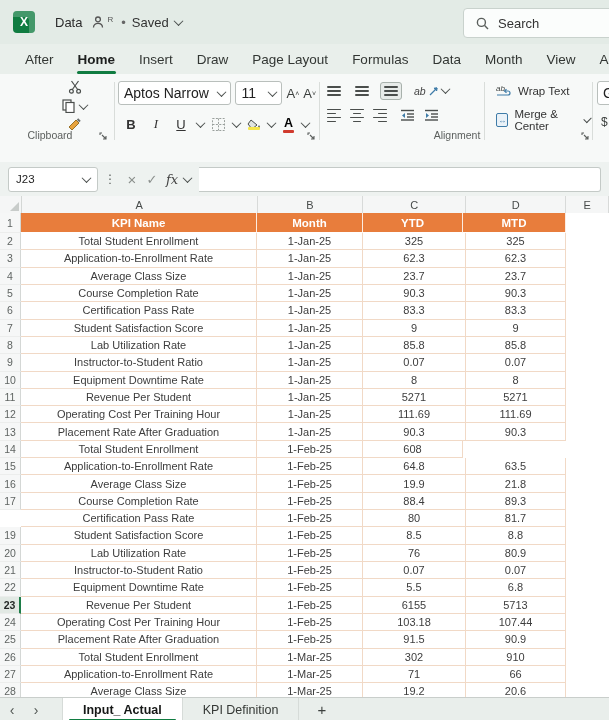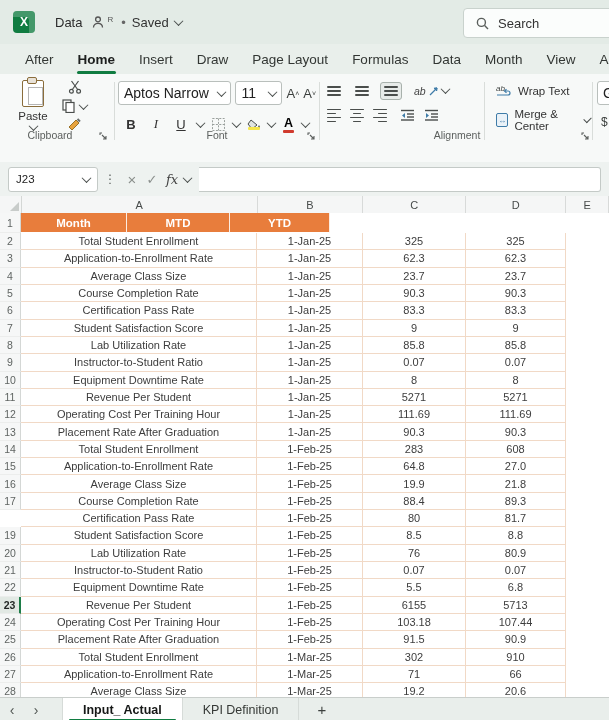--- a/index.html
+++ b/index.html
@@ -142,25 +142,20 @@
       <div class="rtab">Formulas</div>
       <div class="rtab">Data</div>
       <div class="rtab">Month</div>
       <div class="rtab">View</div>
       <div class="rtab">Automate</div>
     </div>
 
   <div class="abs ribbon">
 
     <div class="rgroup" style="left:0;width:113px">
-      <div class="pastebtn">
-        <span class="clip"></span>
-        <span style="margin-top:3px">Paste</span>
-        <span class="chev" style="margin-top:2px"></span>
-      </div>
       <div class="minicol">
         <div class="icbtn">
           <svg width="14" height="14" viewBox="0 0 14 14">
               <line x1="3.5" y1="1" x2="10" y2="10" stroke="#4a4e4c" stroke-width="1.2"></line>
               <line x1="10.5" y1="1" x2="4" y2="10" stroke="#4a4e4c" stroke-width="1.2"></line>
               <circle cx="3.4" cy="11.2" r="1.9" fill="none" stroke="#4a4e4c" stroke-width="1.2"></circle>
               <circle cx="10.6" cy="11.2" r="1.9" fill="none" stroke="#4a4e4c" stroke-width="1.2"></circle>
             </svg>
         </div>
         <div class="icbtn row" style="gap:5px">
@@ -221,21 +216,20 @@
             </svg>
           <span class="bar" style="background:#f6e64a"></span>
         </span>
         <span class="chev"></span>
         <span class="colorA" style="padding:0 2px 3px 2px">
           <span>A</span>
           <span class="bar" style="background:#d03b2e"></span>
         </span>
         <span class="chev"></span>
       </div>
-      <div class="glabel" style="left:0;width:198px">Font</div>
       <svg class="launcher" style="left:188px" viewBox="0 0 10 10">
           <path d="M2 4 V2 H4 M4 4 L8 8 M8 5 V8 H5" fill="none" stroke="#5b5f5d" stroke-width="1.1"></path>
         </svg>
     </div>
     <div class="gdiv" style="left:319px"></div>
 
     <div class="rgroup" style="left:324px;width:266px">
       <div class="row" style="gap:8px;margin-top:4px">
         <span class="icbtn" style="padding:3px">
             <span class="lines">
@@ -361,23 +355,24 @@
       <div class="chcell" style="width: 236px;">A</div>
       <div class="chcell" style="width: 106px;">B</div>
       <div class="chcell" style="width: 103px;">C</div>
       <div class="chcell" style="width: 100px;">D</div>
       <div class="chcell" style="width: 43px;">E</div>
     </div>
 
   <div class="abs gridbody">
       <div class="grow2" style="height: 20px;">
         <div class="rnum" style="width: 21px; height: 100%;">1</div>
+        <div class="hcell" style="width: 236px; height: 100%;">KPI Name</div>
         <div class="hcell" style="width: 106px; height: 100%;">Month</div>
+        <div class="hcell" style="width: 100px; height: 100%;">YTD</div>
         <div class="hcell" style="width: 103px; height: 100%;">MTD</div>
-        <div class="hcell" style="width: 100px; height: 100%;">YTD</div>
         <div class="efill" style="width: 43px; height: 100%;"></div>
       </div>
       <div class="grow2" style="height: 17.32px;">
         <div class="rnum" style="width: 21px; height: 100%;">2</div>
         <div class="dcell" style="width: 236px; height: 100%;">Total Student Enrollment</div>
         <div class="dcell" style="width: 106px; height: 100%;">1-Jan-25</div>
         <div class="dcell" style="width: 103px; height: 100%;">325</div>
         <div class="dcell" style="width: 100px; height: 100%;">325</div>
         <div class="efill" style="width: 43px; height: 100%;"></div>
       </div>
@@ -466,30 +461,29 @@
         <div class="dcell" style="width: 236px; height: 100%;">Placement Rate After Graduation</div>
         <div class="dcell" style="width: 106px; height: 100%;">1-Jan-25</div>
         <div class="dcell" style="width: 103px; height: 100%;">90.3</div>
         <div class="dcell" style="width: 100px; height: 100%;">90.3</div>
         <div class="efill" style="width: 43px; height: 100%;"></div>
       </div>
       <div class="grow2" style="height: 17.32px;">
         <div class="rnum" style="width: 21px; height: 100%;">14</div>
         <div class="dcell" style="width: 236px; height: 100%;">Total Student Enrollment</div>
         <div class="dcell" style="width: 106px; height: 100%;">1-Feb-25</div>
-        <div class="dcell" style="width: 103px; height: 100%;">283</div>
         <div class="dcell" style="width: 100px; height: 100%;">608</div>
         <div class="efill" style="width: 43px; height: 100%;"></div>
       </div>
       <div class="grow2" style="height: 17.32px;">
         <div class="rnum" style="width: 21px; height: 100%;">15</div>
         <div class="dcell" style="width: 236px; height: 100%;">Application-to-Enrollment Rate</div>
         <div class="dcell" style="width: 106px; height: 100%;">1-Feb-25</div>
         <div class="dcell" style="width: 103px; height: 100%;">64.8</div>
-        <div class="dcell" style="width: 100px; height: 100%;">27.0</div>
+        <div class="dcell" style="width: 100px; height: 100%;">63.5</div>
         <div class="efill" style="width: 43px; height: 100%;"></div>
       </div>
       <div class="grow2" style="height: 17.32px;">
         <div class="rnum" style="width: 21px; height: 100%;">16</div>
         <div class="dcell" style="width: 236px; height: 100%;">Average Class Size</div>
         <div class="dcell" style="width: 106px; height: 100%;">1-Feb-25</div>
         <div class="dcell" style="width: 103px; height: 100%;">19.9</div>
         <div class="dcell" style="width: 100px; height: 100%;">21.8</div>
         <div class="efill" style="width: 43px; height: 100%;"></div>
       </div>

